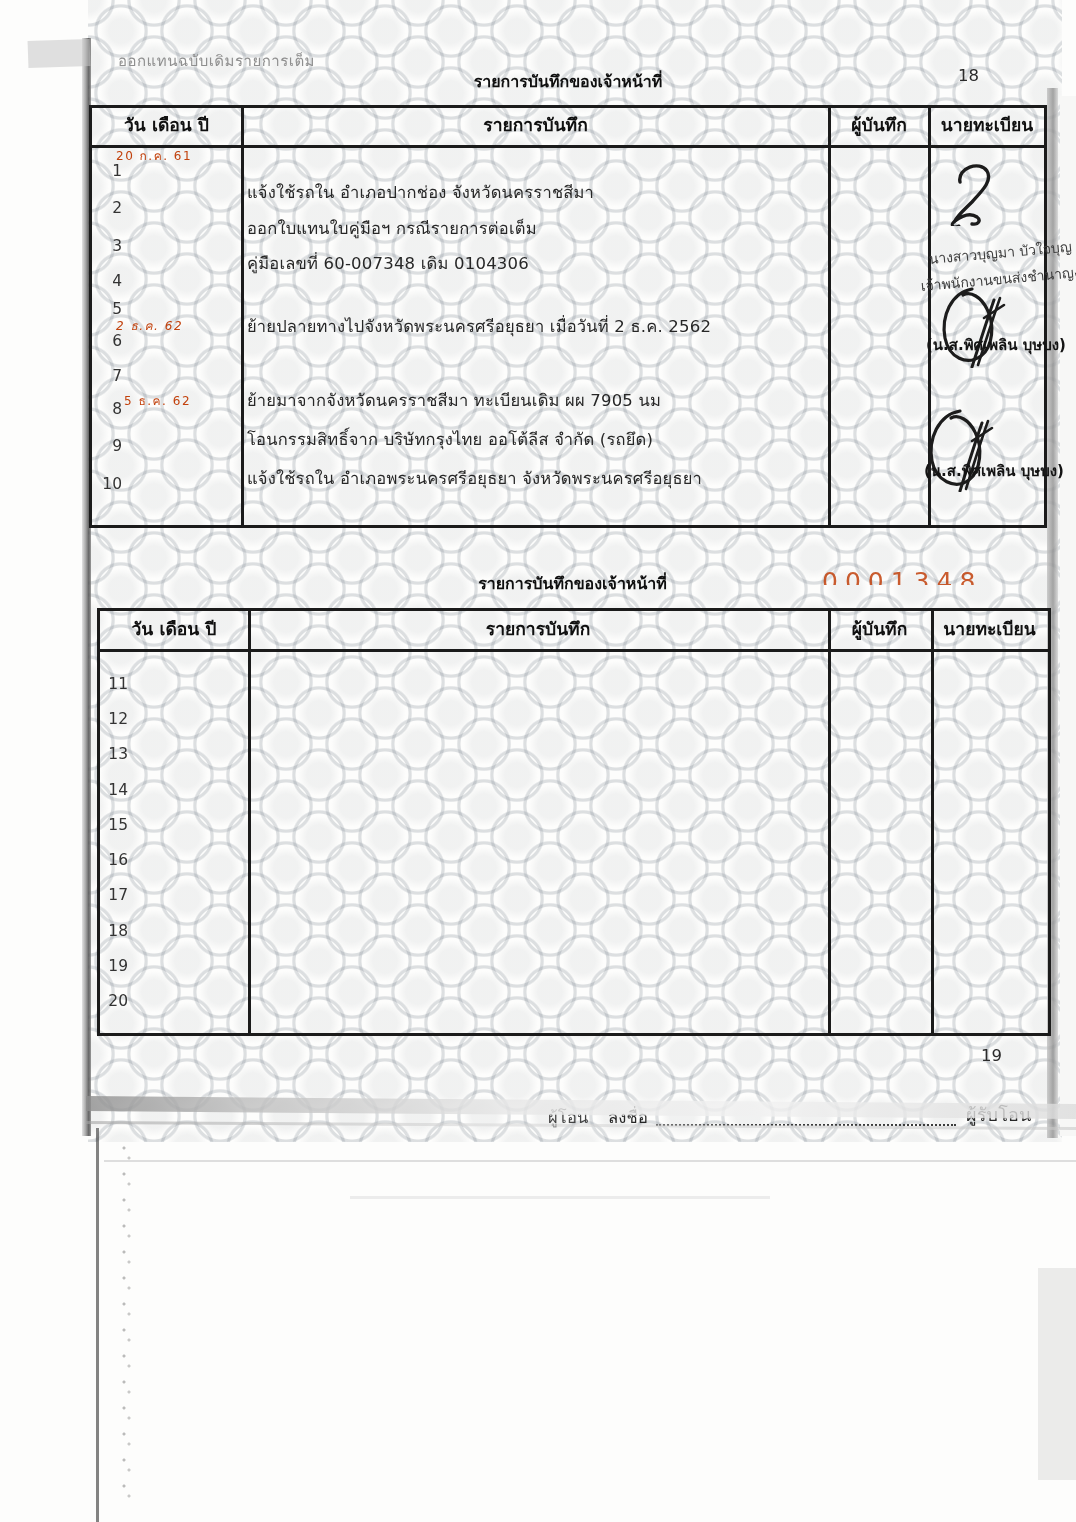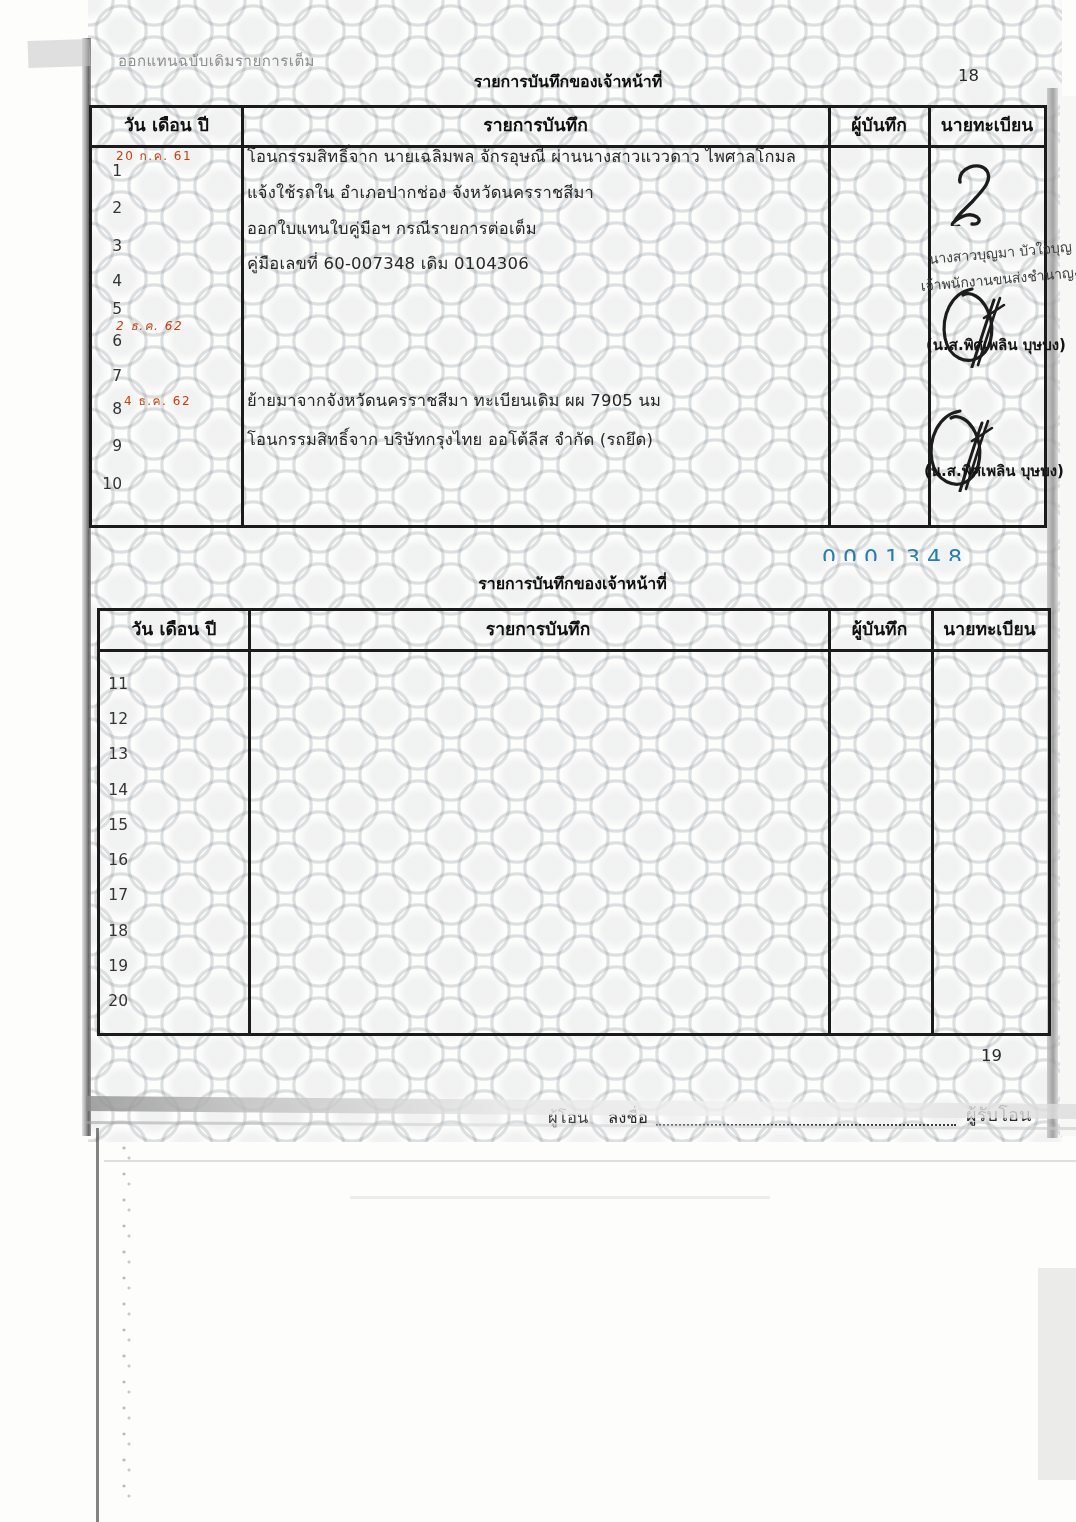--- a/index.html
+++ b/index.html
@@ -22,21 +22,21 @@
   .watermark{position:absolute;left:88px;top:0;width:974px;height:1142px;
     background-image:
       radial-gradient(circle at 33px 31px, rgba(125,135,145,0) 23px, rgba(125,135,145,.26) 24px, rgba(125,135,145,.26) 26px, rgba(125,135,145,0) 27.5px),
       radial-gradient(circle at 33px 31px, rgba(135,143,150,.10) 0px, rgba(135,143,150,.10) 12px, rgba(135,143,150,0) 21px),
       radial-gradient(circle at 33px 31px, rgba(125,135,145,0) 23px, rgba(125,135,145,.26) 24px, rgba(125,135,145,.26) 26px, rgba(125,135,145,0) 27.5px),
       radial-gradient(circle at 33px 31px, rgba(135,143,150,.10) 0px, rgba(135,143,150,.10) 12px, rgba(135,143,150,0) 21px);
     background-size:66px 62px;
     background-position:0 0,0 0,33px 31px,33px 31px;}
   .sig path{fill:none;stroke:#1c1c1c;stroke-linecap:round;}
   .dotted{position:absolute;border-bottom:2px dotted #3c3c3c;height:16px;}
-  .faintnum{font-size:22px;color:#0369a1;letter-spacing:7px;height:13px;overflow:hidden;line-height:20px;opacity:.85;}
+  .faintnum{font-size:25px;color:#c2410c;letter-spacing:7px;height:13px;overflow:hidden;line-height:20px;opacity:.85;margin-top:24px;}
 </style>
 </head>
 <body>
 
 <div id="page">
 
   <div class="watermark"></div>
   <div class="abs" style="left:0;top:0;width:84px;height:1522px;background:#fdfdfc;"></div>
   <div class="abs" style="left:82px;top:38px;width:9px;height:1098px;background:linear-gradient(to right,#dedede,#9a9a9a 40%,#4c4c4c 75%,#8a8a8a);opacity:.85;"></div>
   <div class="abs" style="left:28px;top:40px;width:62px;height:27px;background:#c7c7c7;opacity:.55;transform:rotate(-2deg);"></div>
@@ -64,30 +64,31 @@
     <div class="t num" style="left:4px;top:129px;">3</div>
     <div class="t num" style="left:4px;top:164px;">4</div>
     <div class="t num" style="left:4px;top:192px;">5</div>
     <div class="t num" style="left:4px;top:224px;">6</div>
     <div class="t num" style="left:4px;top:259px;">7</div>
     <div class="t num" style="left:4px;top:292px;">8</div>
     <div class="t num" style="left:4px;top:329px;">9</div>
     <div class="t num" style="left:4px;top:367px;">10</div>
 
     <div class="t date" style="left:24px;top:41px;">20 ก.ค. 61</div>
-    <div class="t rec" style="left:155px;top:39px;">โอนกรรมสิทธิ์จาก นายเฉลิมพล จักรอุษณี ผ่านนางสาวแววดาว ไพศาลโกมล</div>
     <div class="t rec" style="left:155px;top:75px;">แจ้งใช้รถใน อำเภอปากช่อง จังหวัดนครราชสีมา</div>
     <div class="t rec" style="left:155px;top:111px;">ออกใบแทนใบคู่มือฯ กรณีรายการต่อเต็ม</div>
     <div class="t rec" style="left:155px;top:146px;">คู่มือเลขที่ 60-007348 เดิม 0104306</div>
 
     <div class="t date" style="left:24px;top:211px;font-style:italic;">2 ธ.ค. 62</div>
+    <div class="t rec" style="left:155px;top:209px;">ย้ายปลายทางไปจังหวัดพระนครศรีอยุธยา เมื่อวันที่ 2 ธ.ค. 2562</div>
 
-    <div class="t date" style="left:32px;top:286px;">4 ธ.ค. 62</div>
+    <div class="t date" style="left:32px;top:286px;">5 ธ.ค. 62</div>
     <div class="t rec" style="left:155px;top:283px;">ย้ายมาจากจังหวัดนครราชสีมา ทะเบียนเดิม ผผ 7905 นม</div>
     <div class="t rec" style="left:155px;top:322px;">โอนกรรมสิทธิ์จาก บริษัทกรุงไทย ออโต้ลีส จำกัด (รถยึด)</div>
+    <div class="t rec" style="left:155px;top:361px;">แจ้งใช้รถใน อำเภอพระนครศรีอยุธยา จังหวัดพระนครศรีอยุธยา</div>
 
     <svg class="abs sig" style="left:852px;top:52px;" width="58" height="66" viewBox="0 0 58 66">
       <path d="M16 22 C 13 8, 36 0, 43 11 C 49 21, 37 32, 28 42 C 20 50, 13 56, 11 61 C 19 55, 27 53, 33 57 C 37 60, 35 65, 28 64" stroke-width="3.4"></path>
       <path d="M11 61 C 6 64, 8 69, 15 66" stroke-width="3"></path>
     </svg>
     <div class="t stamp" style="left:836px;top:143px;">นางสาวบุญมา บัวใจบุญ</div>
     <div class="t stamp" style="left:828px;top:170px;">เจ้าพนักงานขนส่งชำนาญงาน</div>
     <svg class="abs sig" style="left:842px;top:176px;" width="84" height="84" viewBox="0 0 84 84">
       <path d="M38 5 C 17 9, 7 32, 11 54 C 15 74, 33 82, 47 72 C 59 63, 61 40, 53 25 C 47 13, 37 7, 29 11" stroke-width="3.2"></path>
       <path d="M60 16 C 54 33, 46 58, 38 83" stroke-width="3"></path>

